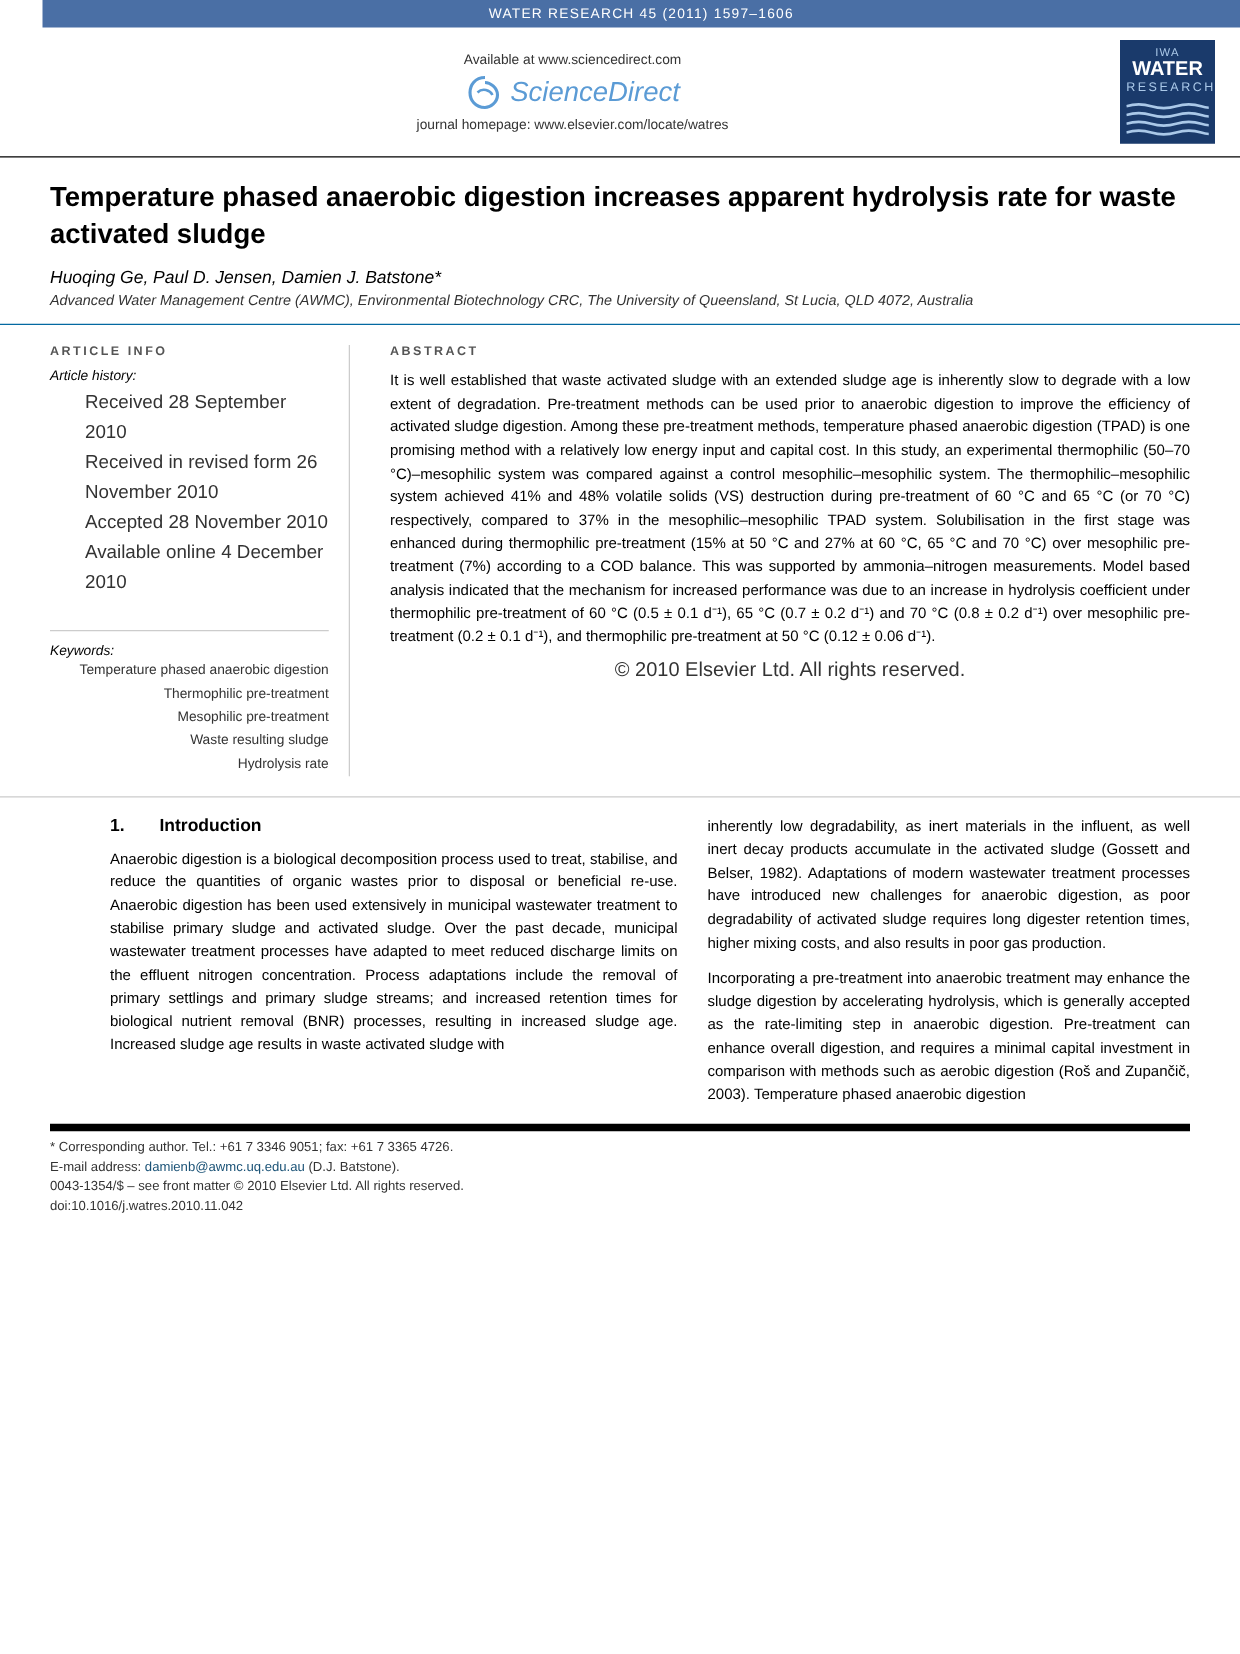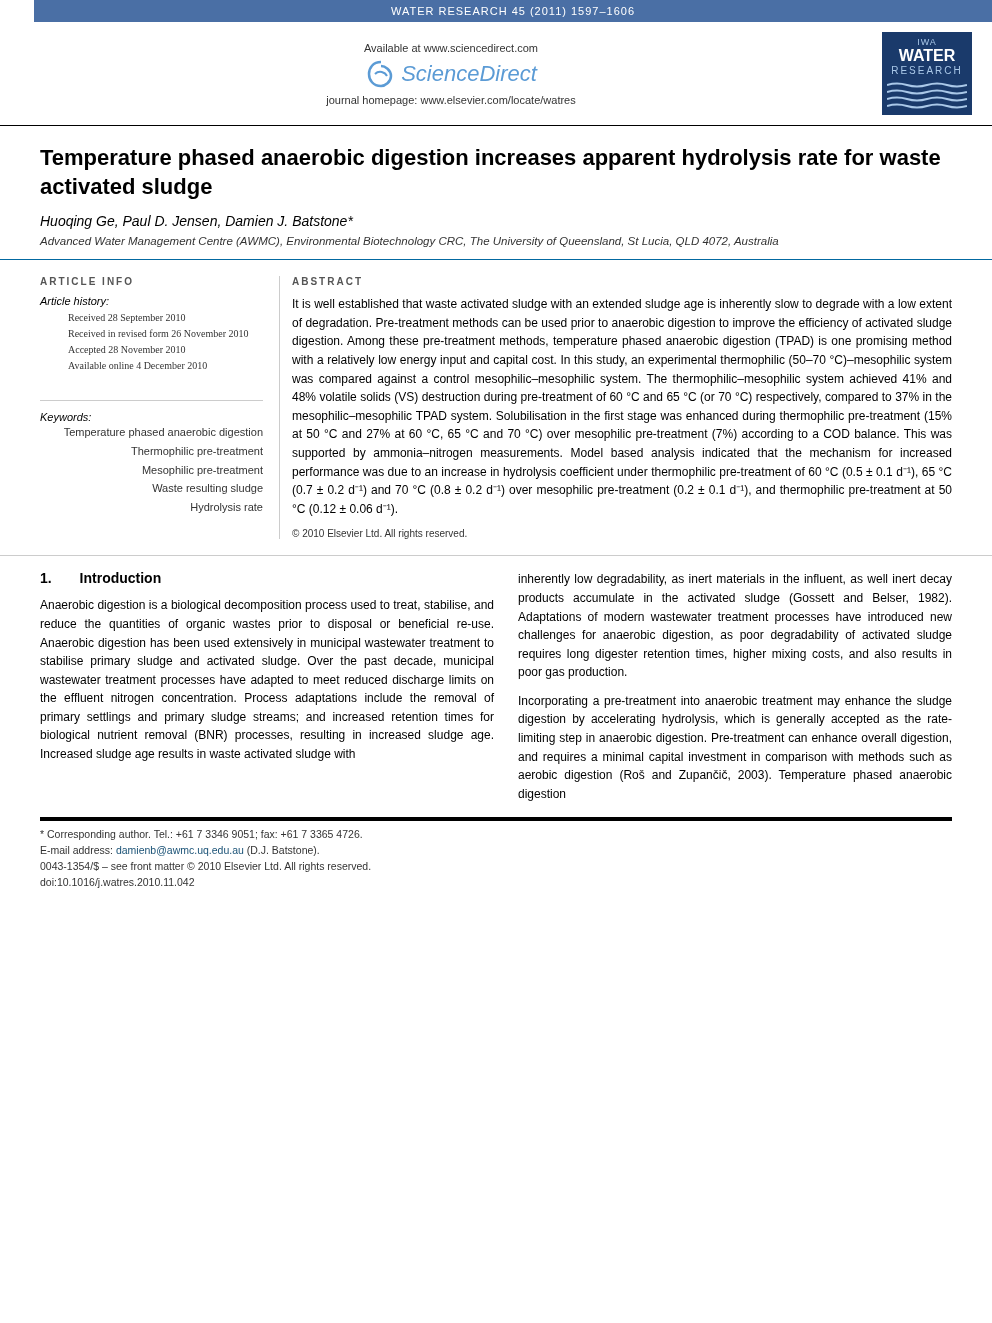--- a/index.html
+++ b/index.html
@@ -56,21 +56,21 @@
       font-family: Arial, sans-serif;
       color: #5b9bd5;
       font-style: italic;
     }
     .sciencedirect-area .journal-homepage {
       font-size: 11px;
       font-family: Arial, sans-serif;
       color: #333;
     }
     .water-research-logo {
-      width: 90px;
+      width: 76px;
       flex-shrink: 0;
       background: #1a3a6b;
       color: #fff;
       padding: 5px;
       text-align: center;
       font-family: Arial, sans-serif;
     }
     .water-research-logo .iwa {
       font-size: 9px;
       letter-spacing: 1px;
@@ -115,21 +115,21 @@
       font-size: 11.5px;
       font-style: italic;
       color: #333;
       font-family: Arial, sans-serif;
     }
 
     
     .two-col {
       display: flex;
       padding: 16px 40px;
-      gap: 12px;
+      gap: 32px;
       border-bottom: 1px solid #ccc;
     }
     .left-col {
       width: 240px;
       flex-shrink: 0;
       border-right: 1px solid #ccc;
       padding-right: 16px;
     }
     .right-col {
       flex: 1;
@@ -148,22 +148,22 @@
     .article-info-block {
       margin-bottom: 26px;
     }
     .article-info-block .info-label {
       font-size: 11px;
       font-style: italic;
       font-family: Arial, sans-serif;
       margin-bottom: 3px;
     }
     .article-info-block .info-item {
-      font-size: 10px;
-      font-family: Liberation Serif, serif;
+      font-size: 15px;
+      font-family: Liberation Sans, sans-serif;
       color: #333;
       line-height: 1.6;
       padding-left: 28px;
     }
 
     .keywords-block {
       margin-top: 10px;
     }
     .keywords-block .kw-label {
       font-size: 11px;
@@ -180,36 +180,37 @@
     }
 
     .abstract-text {
       font-size: 12px;
       line-height: 1.55;
       font-family: Arial, sans-serif;
       color: #000;
       text-align: justify;
     }
     .copyright {
-      text-align: left;
-      font-size: 10px;
+      text-align: center;
+      font-size: 16px;
       font-family: Arial, sans-serif;
       margin-top: 10px;
       color: #333;
     }
 
     
     .body-section {
       padding: 14px 40px;
       display: flex;
       gap: 24px;
     }
     .body-left {
       width: 454px;
       flex-shrink: 0;
+      margin-left: 48px;
     }
     .body-right {
       flex: 1;
     }
 
     .section-title {
       font-family: Arial, sans-serif;
       font-size: 14px;
       font-weight: bold;
       margin-bottom: 10px;
@@ -328,21 +329,21 @@
     <div class="body-text" style="margin-bottom:10px;">
       <span>inherently low degradability, as inert materials in the influent, as well inert decay products accumulate in the activated sludge (Gossett and Belser, 1982). Adaptations of modern wastewater treatment processes have introduced new challenges for anaerobic digestion, as poor degradability of activated sludge requires long digester retention times, higher mixing costs, and also results in poor gas production.</span>
     </div>
     <div class="body-text">
       <span>Incorporating a pre-treatment into anaerobic treatment may enhance the sludge digestion by accelerating hydrolysis, which is generally accepted as the rate-limiting step in anaerobic digestion. Pre-treatment can enhance overall digestion, and requires a minimal capital investment in comparison with methods such as aerobic digestion (Roš and Zupančič, 2003). Temperature phased anaerobic digestion</span>
     </div>
   </div>
 </div>
 
 <div style="padding: 0 40px;">
-  <div style="border-top: 4px solid #000000; padding-top: 6px;">
+  <div style="border-top: 6px solid #000000; padding-top: 6px;">
     <div class="footnote-text">* Corresponding author. Tel.: +61 7 3346 9051; fax: +61 7 3365 4726.</div>
     <div class="footnote-text">
       <span>E-mail address:</span>
       <span style="color:#1a5276;">damienb@awmc.uq.edu.au</span>
       <span>(D.J. Batstone).</span>
     </div>
     <div class="footnote-text">0043-1354/$ – see front matter © 2010 Elsevier Ltd. All rights reserved.</div>
     <div class="footnote-text">
       <span>doi:10.1016/j.watres.2010.11.042</span>
     </div>

